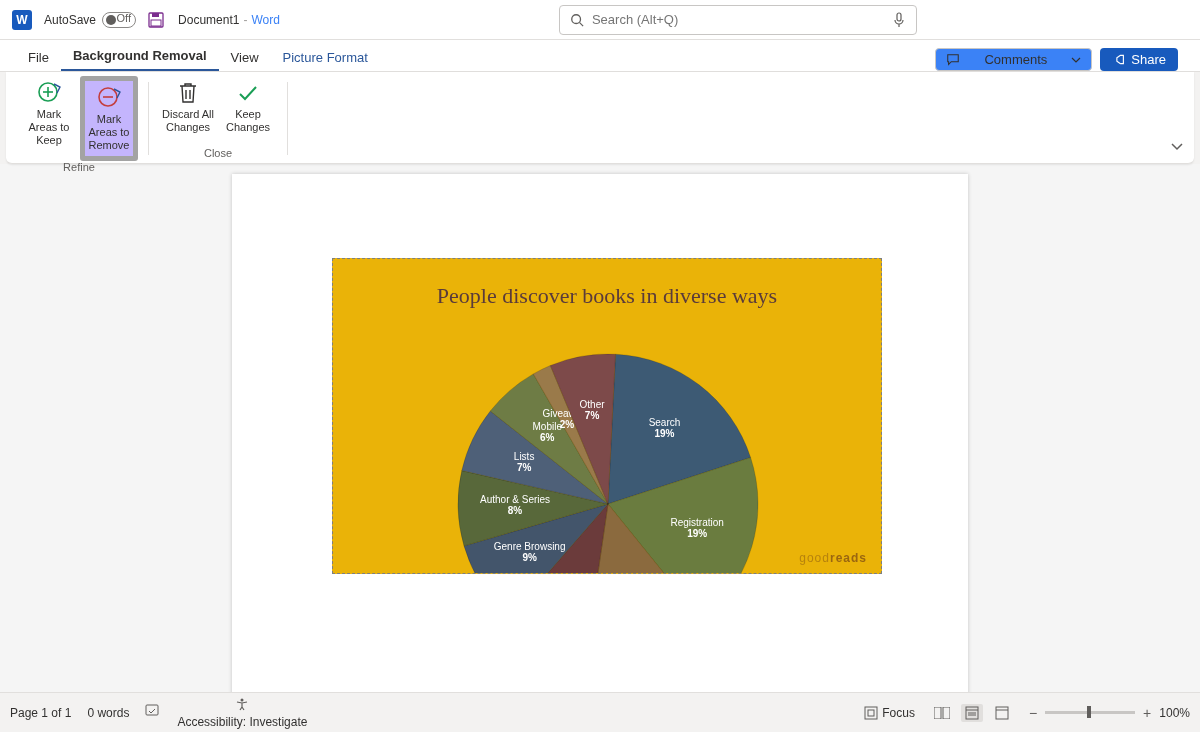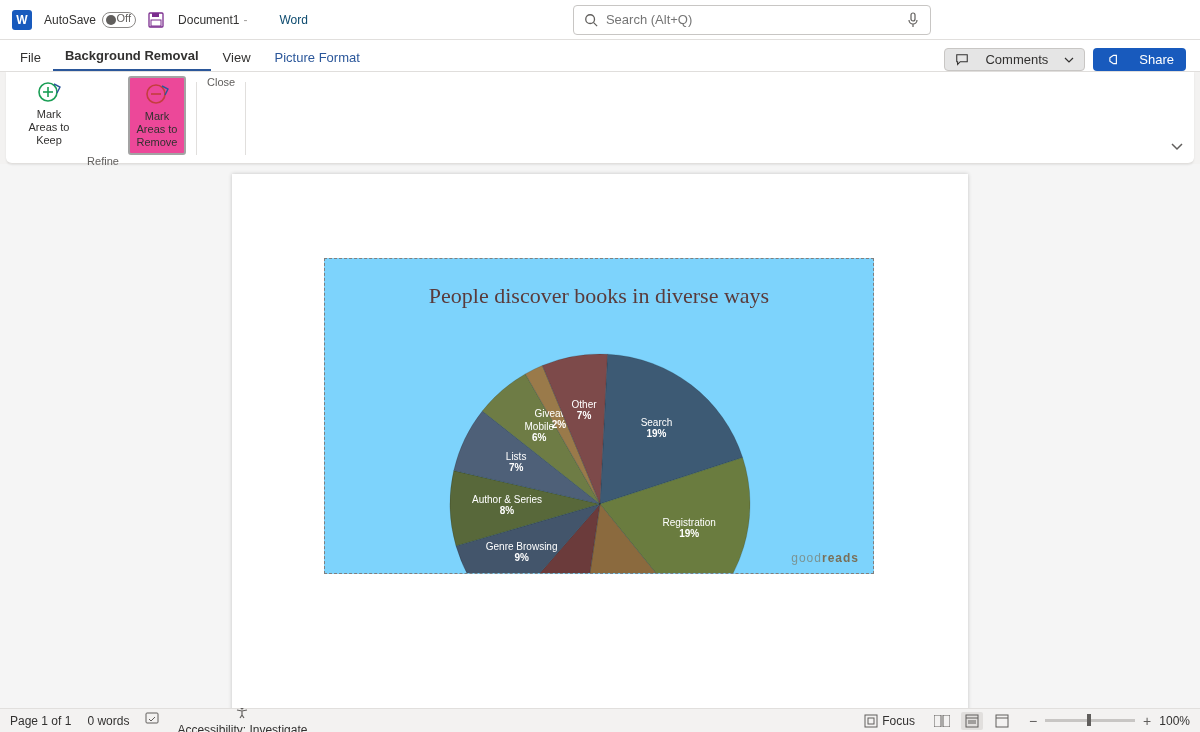--- a/index.html
+++ b/index.html
@@ -7,57 +7,57 @@
 
   .titlebar { height: 40px; display: flex; align-items: center; padding: 0 4px; background: #fff; border-bottom: 1px solid #e1dfdd; }
   .app-icon { width: 20px; height: 20px; background: #185abd; display: flex; align-items: center; justify-content: center; color: #fff; font-weight: bold; font-size: 12px; border-radius: 3px; margin: 0 12px 0 8px; }
   .autosave-label { font-size: 12px; color: #323130; margin-right: 6px; }
   .toggle { width: 34px; height: 16px; border-radius: 8px; border: 1px solid #8a8886; position: relative; background: #fff; margin-right: 12px; }
   .toggle .knob { width: 10px; height: 10px; border-radius: 50%; background: #605e5c; position: absolute; top: 2px; left: 3px; }
   .toggle .off { position: absolute; right: 4px; top: -1px; font-size: 11px; color: #605e5c; }
   .save-icon { margin-right: 14px; display:flex; }
   .doc-title { font-size: 12px; color: #323130; }
   .doc-title .dash { color:#a19f9d; margin:0 4px; }
-  .doc-title .app { color:#0c4a6e;margin-left:28px; }
+  .doc-title .app { color:#3b82f6; }
   .spacer { flex: 1; }
   .searchbox { width: 358px; height: 30px; border: 1px solid #c8c6c4; border-radius: 4px; display: flex; align-items: center; padding: 0 10px; gap: 8px; background: #fff; color: #605e5c; font-size: 13px; }
   .searchbox input { border: none; outline: none; flex: 1; font-size: 13px; color: #323130; background: transparent; }
   .title-right { display: flex; align-items: center; gap: 14px; margin-left: 20px; }
   .user-name { font-size: 12px; color: #323130; }
   .avatar { width: 24px; height: 24px; border-radius: 50%; background: radial-gradient(circle at 40% 30%, #e8b088, #b37044); }
   .win-btns { display: flex; align-items: center; gap: 2px; margin-left: 8px; }
   .win-btns .wb { width: 40px; height: 30px; display: flex; align-items: center; justify-content: center; color: #323130; font-size: 14px; }
 
-  .tabbar { height: 32px; display: flex; align-items: flex-end; padding: 0 8px; background: #fff; border-bottom: 1px solid #e1dfdd; }
+  .tabbar { height: 32px; display: flex; align-items: flex-end; padding: 0 16px; background: #fff; border-bottom: 1px solid #e1dfdd; }
   .tab { font-size: 13px; padding: 6px 12px; color: #2b579a; cursor: default; }
   .tab.neutral { color: #323130; }
   .tab.active { color: #323130; font-weight: 600; border-bottom: 2px solid #2b579a; }
   .tabbar .spacer { flex: 1; }
-  .comments-btn { font-size: 13px; border: 1px solid #c8c6c4; border-radius: 4px; padding: 3px 10px; display: flex; align-items: center; gap: 16px; color: #323130; background:#e5e5e5;margin-left:22px; }
-  .share-btn { font-size: 13px; border-radius: 4px; padding: 4px 12px; background: #185abd; color: #fff; display: flex; align-items: center; gap: 21px; margin-left: 8px; margin-right:6px; }
+  .comments-btn { font-size: 13px; border: 1px solid #c8c6c4; border-radius: 4px; padding: 3px 10px; display: flex; align-items: center; gap: 24px; color: #323130; background:#3b82f6;margin-left:22px; }
+  .share-btn { font-size: 13px; border-radius: 4px; padding: 4px 12px; background: #185abd; color: #fff; display: flex; align-items: center; gap: 6px; margin-left: 8px; margin-right:6px; }
 
   .ribbon { background: #fff; height: 92px; border-bottom: 1px solid #e1dfdd; display: flex; align-items: stretch; padding: 4px 8px 2px 8px; position: relative; border-radius:0 0 6px 6px; margin:0 6px; box-shadow:0 1px 2px rgba(0,0,0,0.08); }
   .ribbon-group { display: flex; flex-direction: column; align-items: center; justify-content: space-between; padding: 0 6px; }
   .group-items { display: flex; gap: 2px; }
   .rbtn { width: 58px; display: flex; flex-direction: column; align-items: center; justify-content: flex-start; padding: 4px 2px; border-radius: 3px; text-align: center; font-size: 11px; line-height: 13px; color: #323130; }
-  .rbtn.selected { border: 2px solid #a3a3a3; background: #ec4899; margin-left: 48px; }
+  .rbtn.selected { border: 5px solid #a3a3a3; background: #c4b5fd; }
   .rbtn .ic { height: 26px; display: flex; align-items: center; justify-content: center; margin-bottom: 2px; }
   .group-label { font-size: 11px; color: #605e5c; padding-bottom: 2px; }
   .sep { width: 1px; background: #e1dfdd; margin: 6px 4px; }
   .ribbon-collapse { position: absolute; right: 10px; bottom: 6px; color: #605e5c; }
 
   .canvas-area { flex: 1; background: #f5f5f5; overflow: hidden; display: flex; justify-content: center; padding-top: 10px; }
   .page { width: 736px; height: 900px; background: #fff; box-shadow: 0 0 4px rgba(0,0,0,0.2); position: relative; }
-  .image-frame { position: absolute; left: 92px; top: 84px; width: 550px; height: 316px; border: 1px dashed #7f7f7f; background: #7dd3fc; overflow: hidden; }
+  .image-frame { position: absolute; left: 100px; top: 84px; width: 550px; height: 316px; border: 1px dashed #7f7f7f; background: #eab308; overflow: hidden; }
   .img-title { font-family: Georgia, "Times New Roman", serif; font-size: 22px; color: #5a3b3b; text-align: center; padding-top: 24px; }
   .pie-wrap { position:absolute; left:120px; top:90px; width:310px; height:310px; }
   .watermark { position:absolute; right:14px; bottom:8px; font-size:12px; letter-spacing:1px; color: rgba(120,70,20,0.45); }
   .watermark b { color: rgba(120,70,20,0.7); font-weight:600; }
 
-  .statusbar { height: 24px; background: #f3f2f1; border-top: 1px solid #e1dfdd; display: flex; align-items: center; padding: 0 10px; font-size: 12px; color: #323130; gap: 16px; }
+  .statusbar { height: 40px; background: #f3f2f1; border-top: 1px solid #e1dfdd; display: flex; align-items: center; padding: 0 10px; font-size: 12px; color: #323130; gap: 16px; }
   .statusbar .spacer { flex: 1; }
   .view-icons { display: flex; align-items: center; gap: 8px; }
   .vi { width: 22px; height: 18px; display: flex; align-items: center; justify-content: center; color: #605e5c; border-radius:2px; }
   .vi.active { background: #e1dfdd; }
   .zoom { display: flex; align-items: center; gap: 8px; }
   .zoom-track { width: 90px; height: 3px; background: #c8c6c4; position: relative; }
   .zoom-thumb { width: 4px; height: 12px; background: #605e5c; position: absolute; top: -5px; left: 42px; }
 </style>
 </head>
 <body>
@@ -139,20 +139,38 @@
               <path d="M18 4l6 3-3 6" fill="none" stroke="#2b579a" stroke-width="1.4"></path>
             </svg>
           </div>
         <span>Mark Areas to Remove</span>
       </div>
     </div>
     <div class="group-label">Refine</div>
   </div>
   <div class="sep"></div>
   <div class="ribbon-group">
+    <div class="group-items">
+      <div class="rbtn">
+        <div class="ic">
+            <svg width="22" height="24" viewBox="0 0 22 24">
+              <path d="M3 5h16M8 5V3h6v2M5 5l1 16h10l1-16M9 9v9M13 9v9" fill="none" stroke="#323130" stroke-width="1.4"></path>
+            </svg>
+          </div>
+        <span>Discard All Changes</span>
+      </div>
+      <div class="rbtn">
+        <div class="ic">
+            <svg width="24" height="24" viewBox="0 0 24 24">
+              <path d="M4 13l5 5L20 6" fill="none" stroke="#1a9e55" stroke-width="2"></path>
+            </svg>
+          </div>
+        <span>Keep Changes</span>
+      </div>
+    </div>
     <div class="group-label">Close</div>
   </div>
   <div class="sep"></div>
   <div class="ribbon-collapse">
     <svg width="14" height="14" viewBox="0 0 14 14">
         <path d="M2 5l5 5 5-5" fill="none" stroke="#605e5c" stroke-width="1.5"></path>
       </svg>
   </div>
 </div>
 

